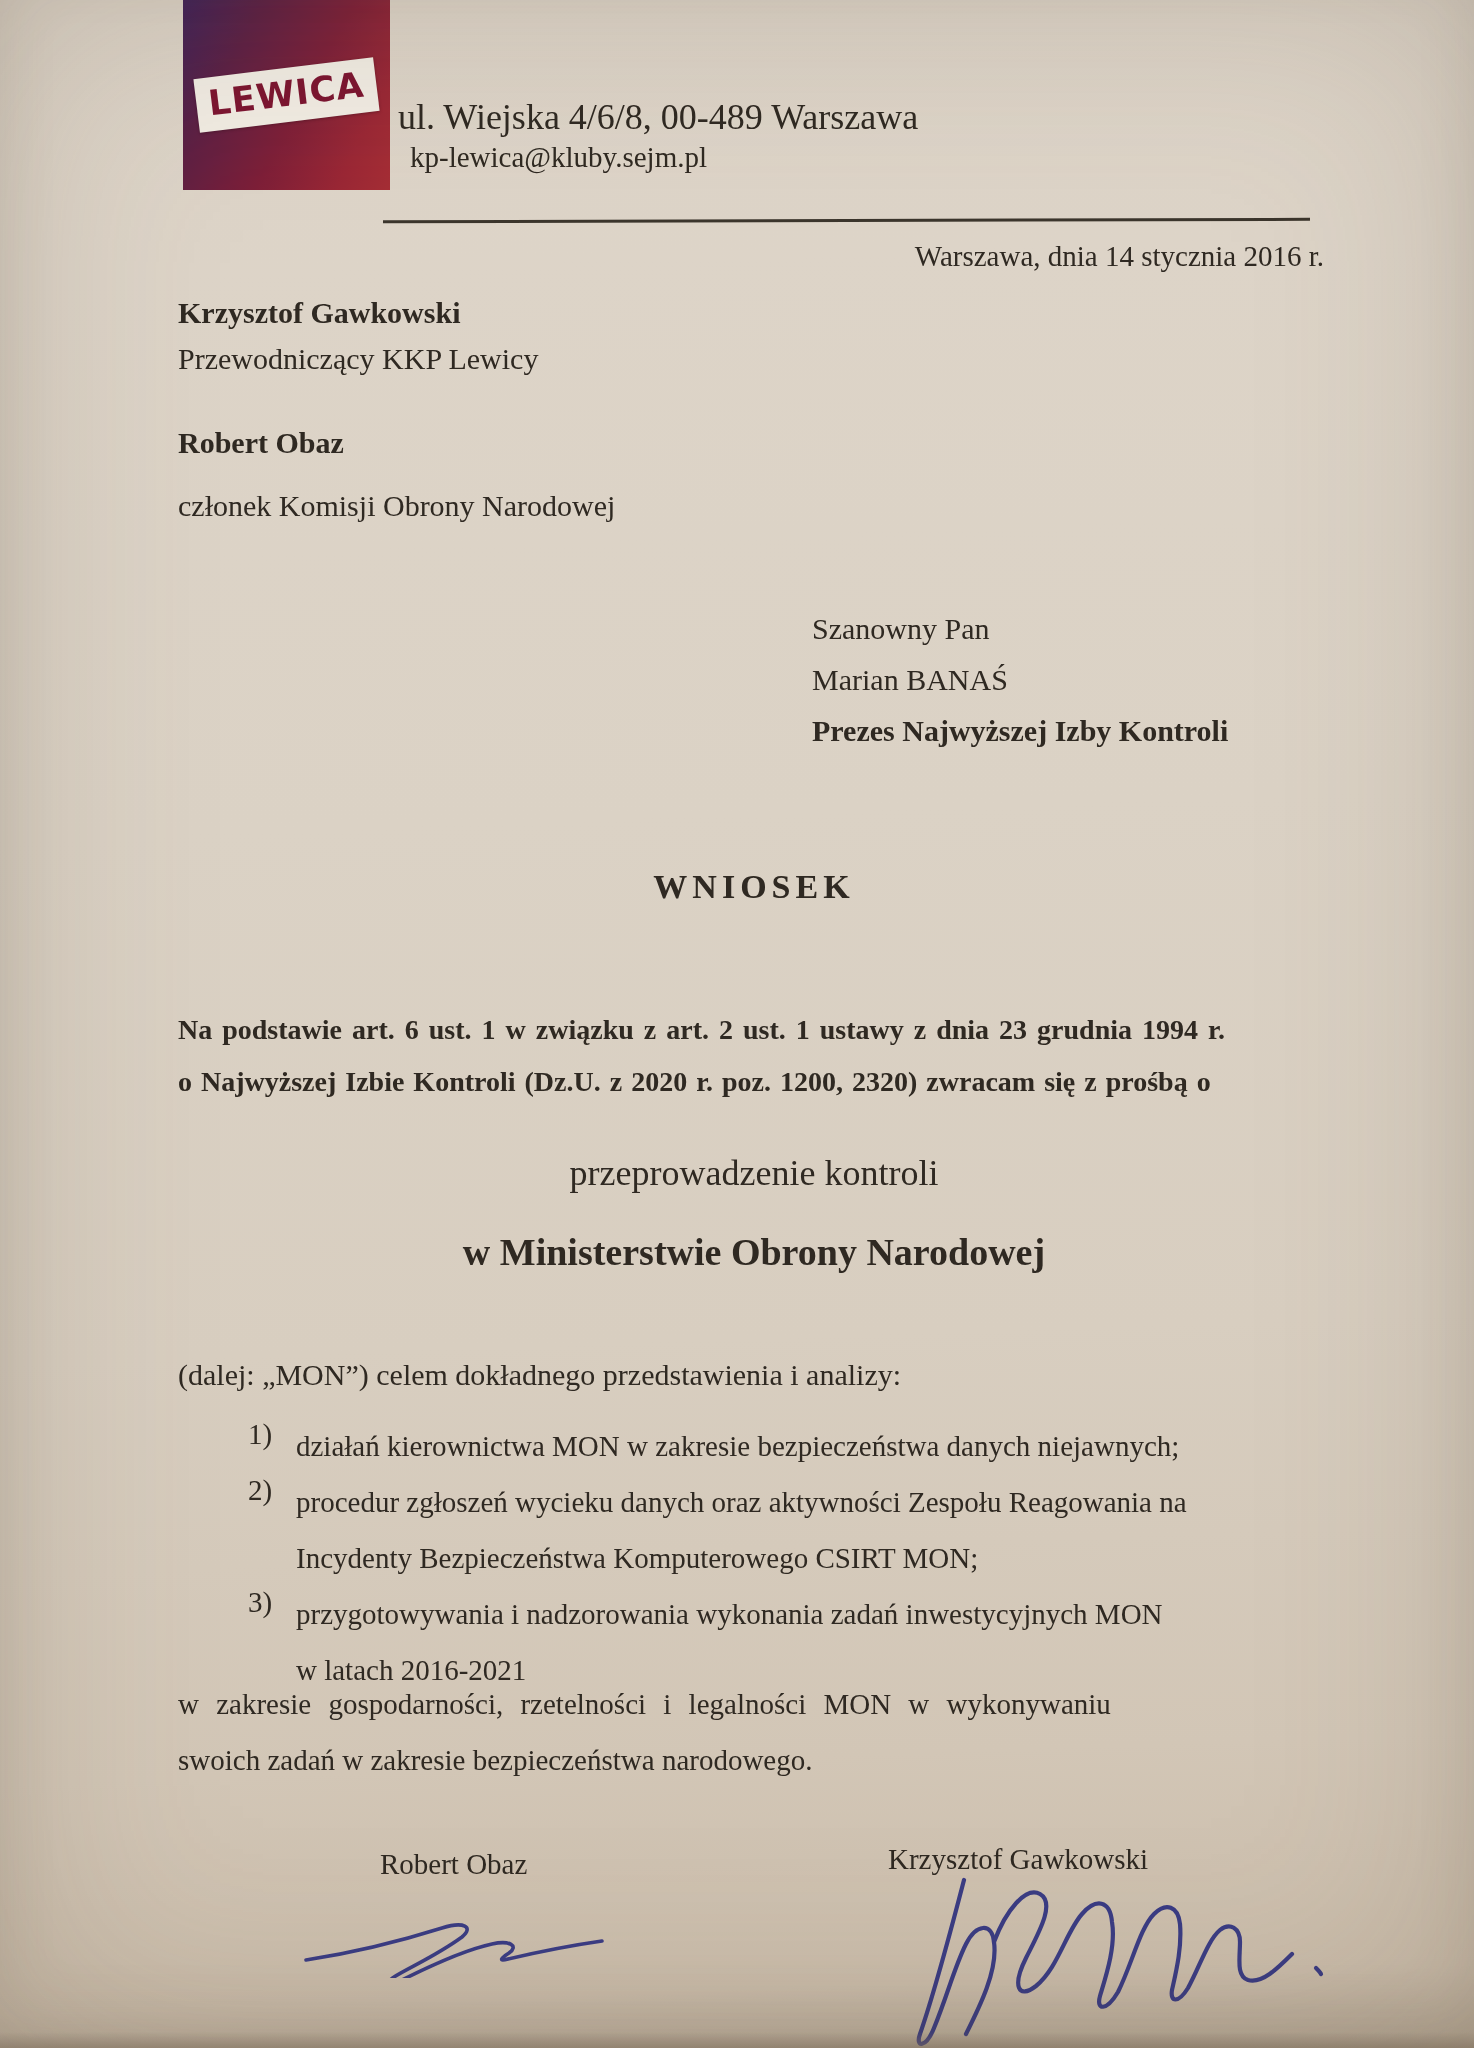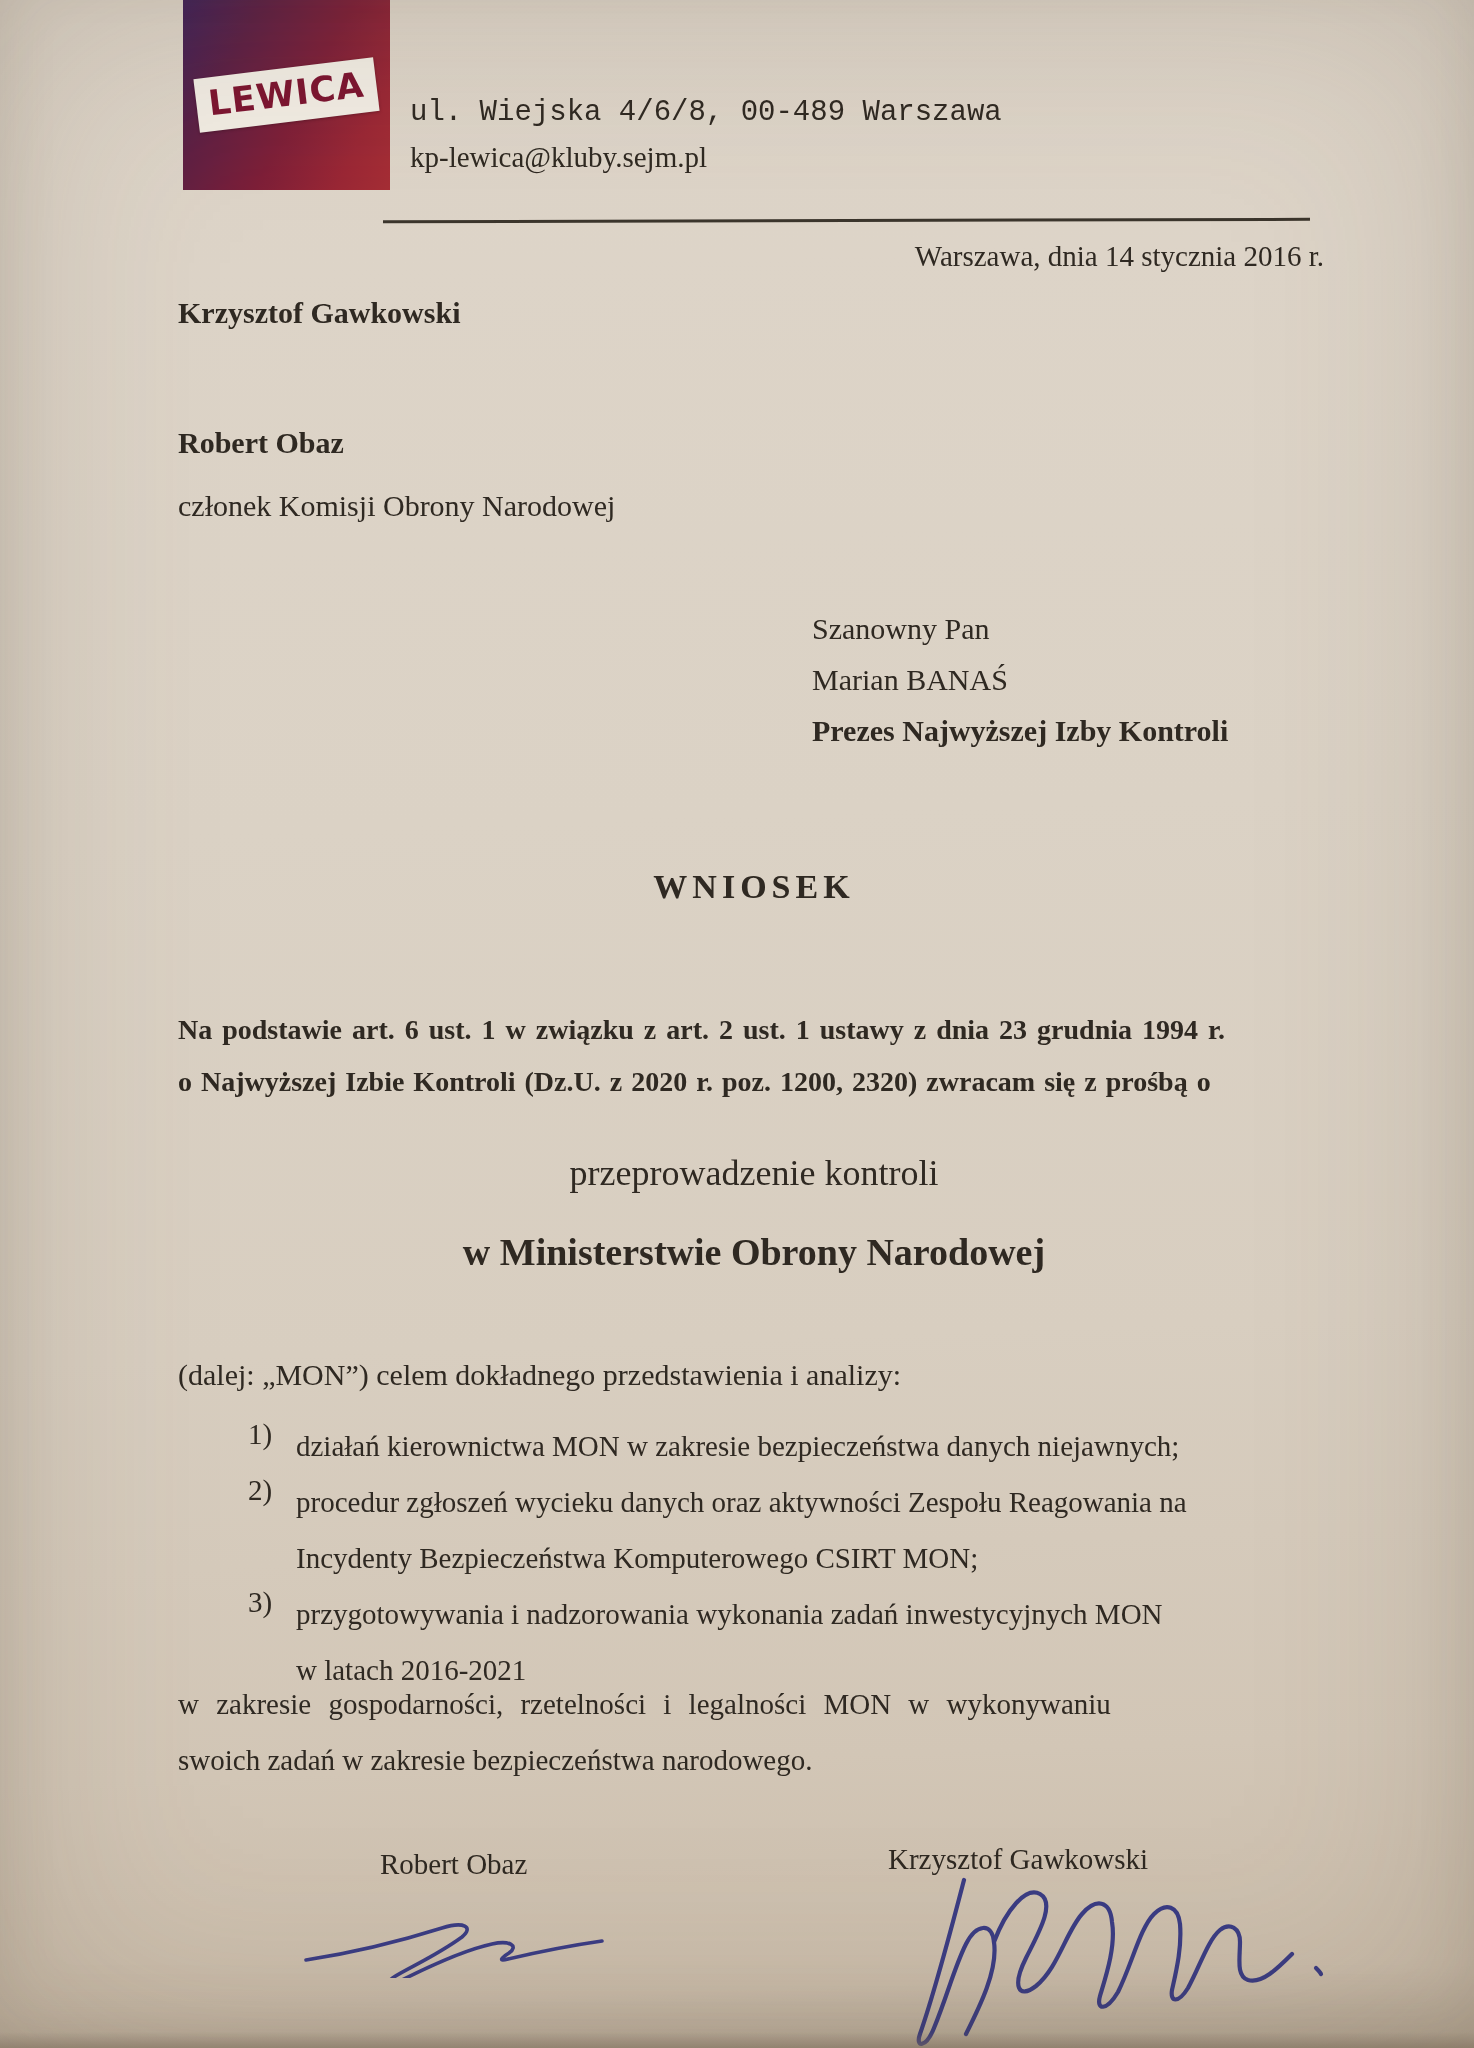--- a/index.html
+++ b/index.html
@@ -32,21 +32,21 @@
     padding:6px 12px 8px 12px;
     transform:rotate(-7deg);
     box-shadow:0 1px 3px rgba(40,10,20,0.35);
   }
   .logo-band span{
     font-family:"DejaVu Sans","Liberation Sans",sans-serif;
     font-weight:bold;font-size:35px;letter-spacing:1px;color:#7c1430;
   }
   
   .org-name{left:410px;top:8px;font-weight:bold;font-size:31px;}
-  .addr1{left:410px;top:96px;font-size:29px;font-family:Liberation Mono, monospace;}
+  .addr1{left:398px;top:96px;font-size:36px;}
   .addr2{left:410px;top:141px;font-size:29px;}
   .header-rule{left:383px;top:219px;width:927px;height:3px;background:#3b352c;transform:rotate(-0.15deg);}
   .date-line{left:650px;top:240px;width:674px;text-align:right;font-size:29px;}
   
   .sender-name{left:178px;font-weight:bold;font-size:30px;}
   .sender-title{left:178px;font-size:30px;}
   .s1n{top:296px;} .s1t{top:342px;} .s2n{top:426px;} .s2t{top:472px;margin-top:17px;}
   
   .rcpt{left:812px;font-size:30px;}
   .r1{top:612px;} .r2{top:663px;font-weight:normal;} .r3{top:714px;font-weight:bold;}
@@ -84,20 +84,21 @@
       <span>LEWICA</span>
     </div>
   </div>
   <div class="abs addr1">ul. Wiejska 4/6/8, 00-489 Warszawa</div>
   <div class="abs addr2">kp-lewica@kluby.sejm.pl</div>
   <div class="abs header-rule"></div>
 
   <div class="abs date-line">Warszawa, dnia 14 stycznia 2016 r.</div>
 
   <div class="abs sender-name s1n">Krzysztof Gawkowski</div>
+  <div class="abs sender-title s1t">Przewodniczący KKP Lewicy</div>
   <div class="abs sender-name s2n">Robert Obaz</div>
   <div class="abs sender-title s2t">członek Komisji Obrony Narodowej</div>
 
   <div class="abs rcpt r1">Szanowny Pan</div>
   <div class="abs rcpt r2">Marian BANAŚ</div>
   <div class="abs rcpt r3">Prezes Najwyższej Izby Kontroli</div>
 
   <div class="abs doc-title">WNIOSEK</div>
 
   <div class="abs legal lg1">Na podstawie art. 6 ust. 1 w związku z art. 2 ust. 1 ustawy z dnia 23 grudnia 1994 r.</div>

